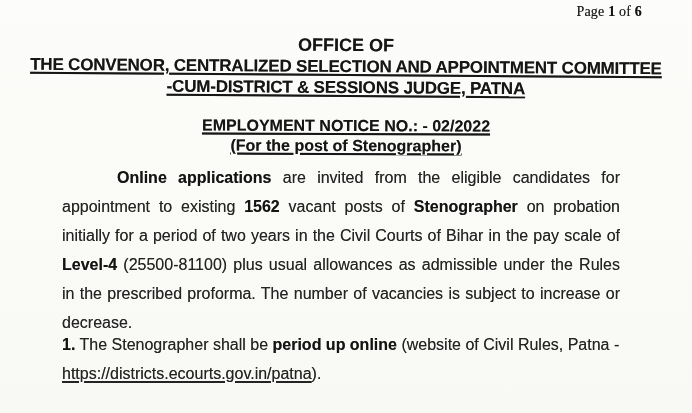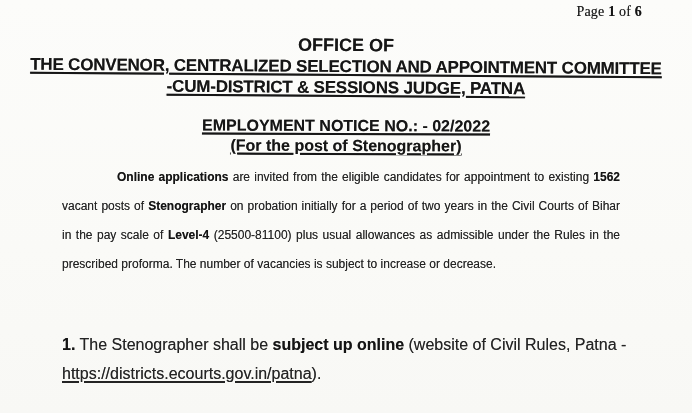--- a/index.html
+++ b/index.html
@@ -73,21 +73,21 @@
     text-decoration: underline;
     text-decoration-thickness: 2px;
     text-underline-offset: 2px;
   }
 
   .body-para {
     position: absolute;
     top: 163px;
     left: 62px;
     width: 558px;
-    font-size: 12px;
+    font-size: 16px;
     line-height: 29px;
     text-align: justify;
     text-indent: 55px;
     color: #242424;
   }
 
   .item-para {
     position: absolute;
     top: 330px;
     left: 62px;
@@ -111,15 +111,15 @@
     <div class="header-line3">-CUM-DISTRICT &amp; SESSIONS JUDGE, PATNA</div>
   </div>
 
   <div class="notice-block">
     <div class="notice-line">EMPLOYMENT NOTICE NO.: - 02/2022</div>
     <div class="notice-line">(For the post of Stenographer)</div>
   </div>
 
   <div class="body-para"><span class="b">Online applications</span><span> are invited from the eligible candidates for appointment to existing </span><span class="b">1562</span><span> vacant posts of </span><span class="b">Stenographer</span><span> on probation initially for a period of two years in the Civil Courts of Bihar in the pay scale of </span><span class="b">Level-4</span><span> (25500-81100) plus usual allowances as admissible under the Rules in the prescribed proforma. The number of vacancies is subject to increase or decrease.</span></div>
 
-  <div class="item-para"><span class="b">1.</span><span> The Stenographer shall be </span><span class="b">subject up online</span><span> (website of Civil Rules, Patna -</span><br><span class="u">https://districts.ecourts.gov.in/patna</span><span>).</span></div>
+  <div class="item-para"><span class="b">1.</span><span> The Stenographer shall be </span><span class="b">period up online</span><span> (website of Civil Rules, Patna -</span><br><span class="u">https://districts.ecourts.gov.in/patna</span><span>).</span></div>
 
 </div>
 
 </body></html>

